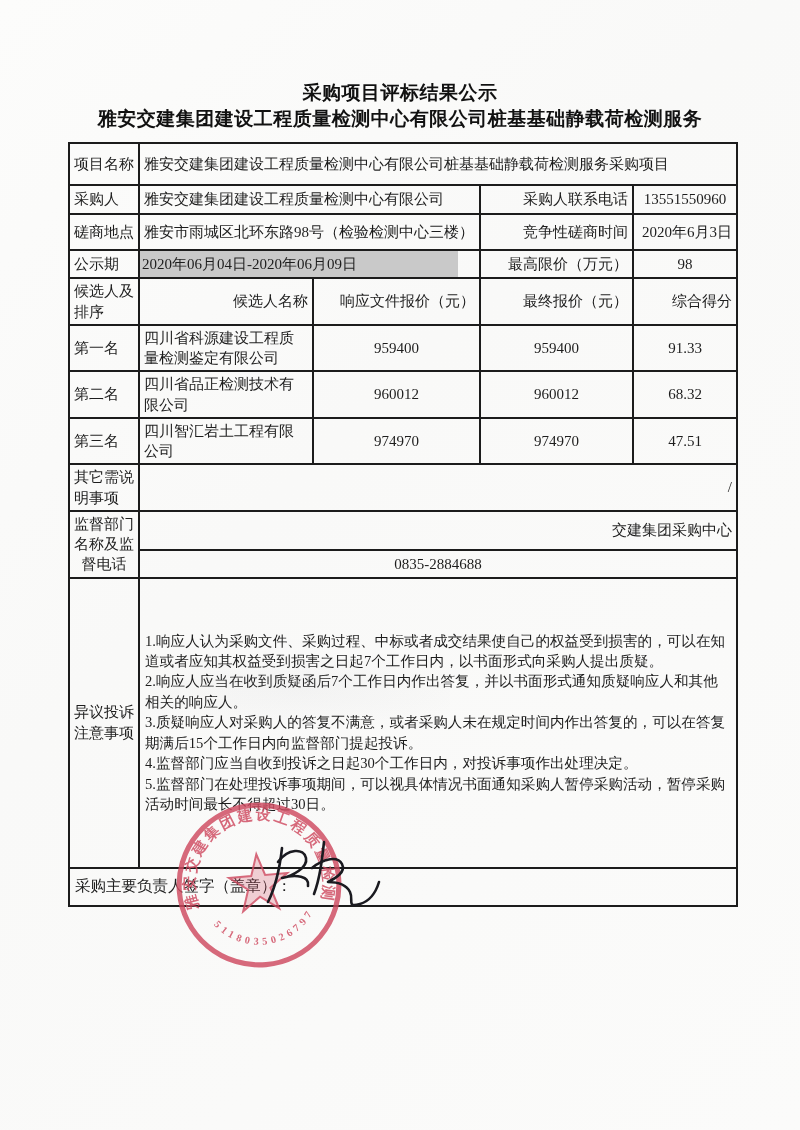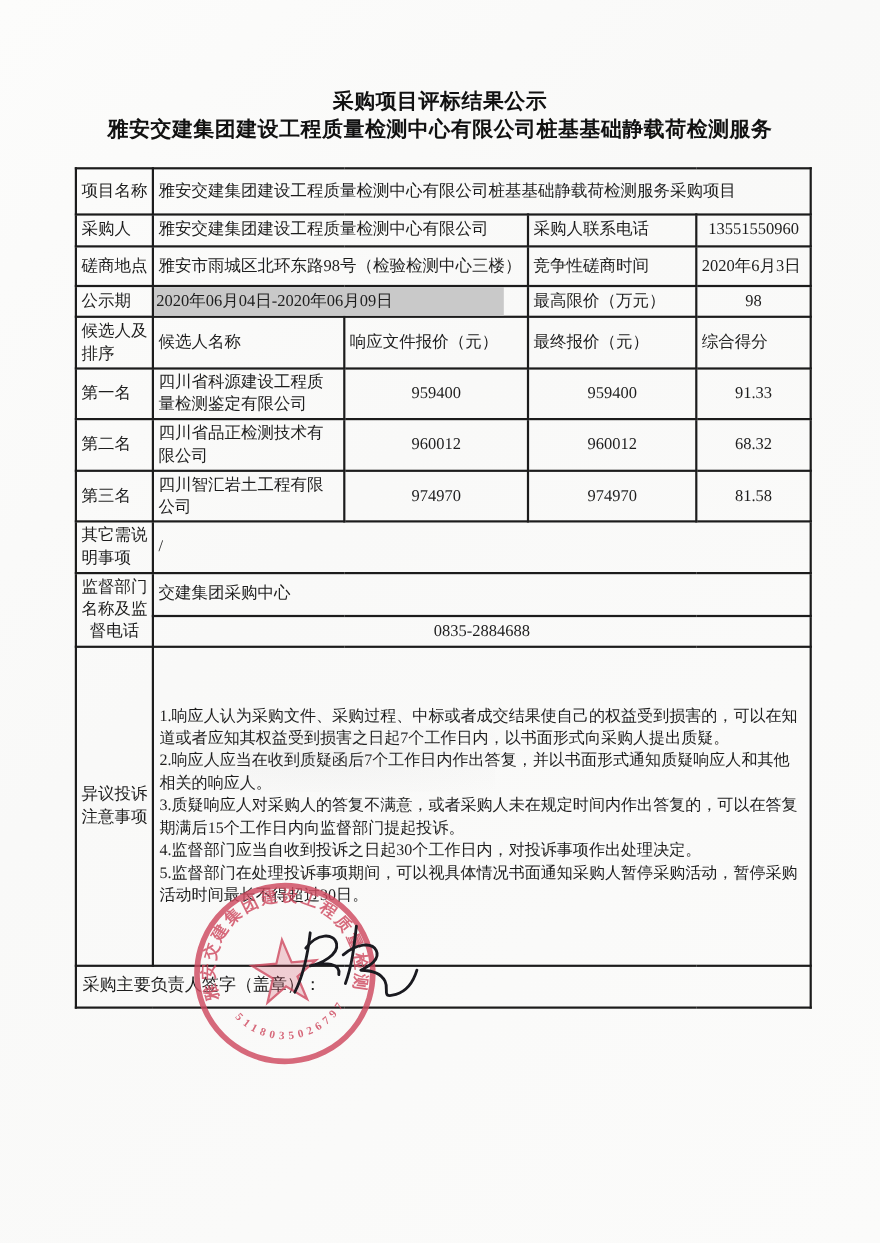--- a/index.html
+++ b/index.html
@@ -14,32 +14,32 @@
   .page {
     position:absolute; inset:0;
     background:linear-gradient(135deg,#fcfcfb 0%,#f9f9f8 40%,#fbfbfa 100%);
   }
   .doc-title {
     position:absolute; top:80px; left:40px; right:40px;
     text-align:center; font-weight:bold; font-size:19px;
     line-height:26px; letter-spacing:0.5px; color:#111;
   }
   table.main {
-    position:absolute; left:68px; top:152px; width:668px;
+    position:absolute; left:68px; top:142px; width:668px;
     border-collapse:collapse; table-layout:fixed;
     font-size:15px; color:#1d1d1d;
   }
   table.main td {
     border:2px solid #1c1c1c;
     vertical-align:middle;
     padding:2px 4px;
     line-height:1.35;
   }
   td.lbl { padding-left:3px; white-space:pre-line; }
-  td.ctr { text-align:left; }
+  td.ctr { text-align:right; }
   td.num { text-align:center; font-family:"Liberation Serif","DejaVu Serif",serif; }
   .hl-wrap { display:flex; align-items:center; height:100%; }
   .hl {
     background:#c9c9c9; display:inline-block;
     padding:3px 4px 3px 2px; margin-left:-2px;
     min-width:318px;
   }
   .objection-cell { padding:8px 8px 8px 5px !important; }
   .objection-item { font-size:14.6px; line-height:20.4px; text-align:left; }
   .sig-row-cell { padding-left:5px !important; font-size:15.5px; }
@@ -130,21 +130,21 @@
       <td class="num">960012</td>
       <td class="num">960012</td>
       <td class="num">68.32</td>
     </tr>
 
     <tr style="height:45px">
       <td class="lbl">第三名</td>
       <td>四川智汇岩土工程有限公司</td>
       <td class="num">974970</td>
       <td class="num">974970</td>
-      <td class="num">81.58</td>
+      <td class="num">47.51</td>
     </tr>
 
     <tr style="height:45px">
       <td class="lbl">其它需说
 明事项</td>
       <td colspan="4" class="ctr">/</td>
     </tr>
 
     <tr style="height:38px">
       <td class="lbl ctr" rowspan="2" style="text-align:center;">监督部门

